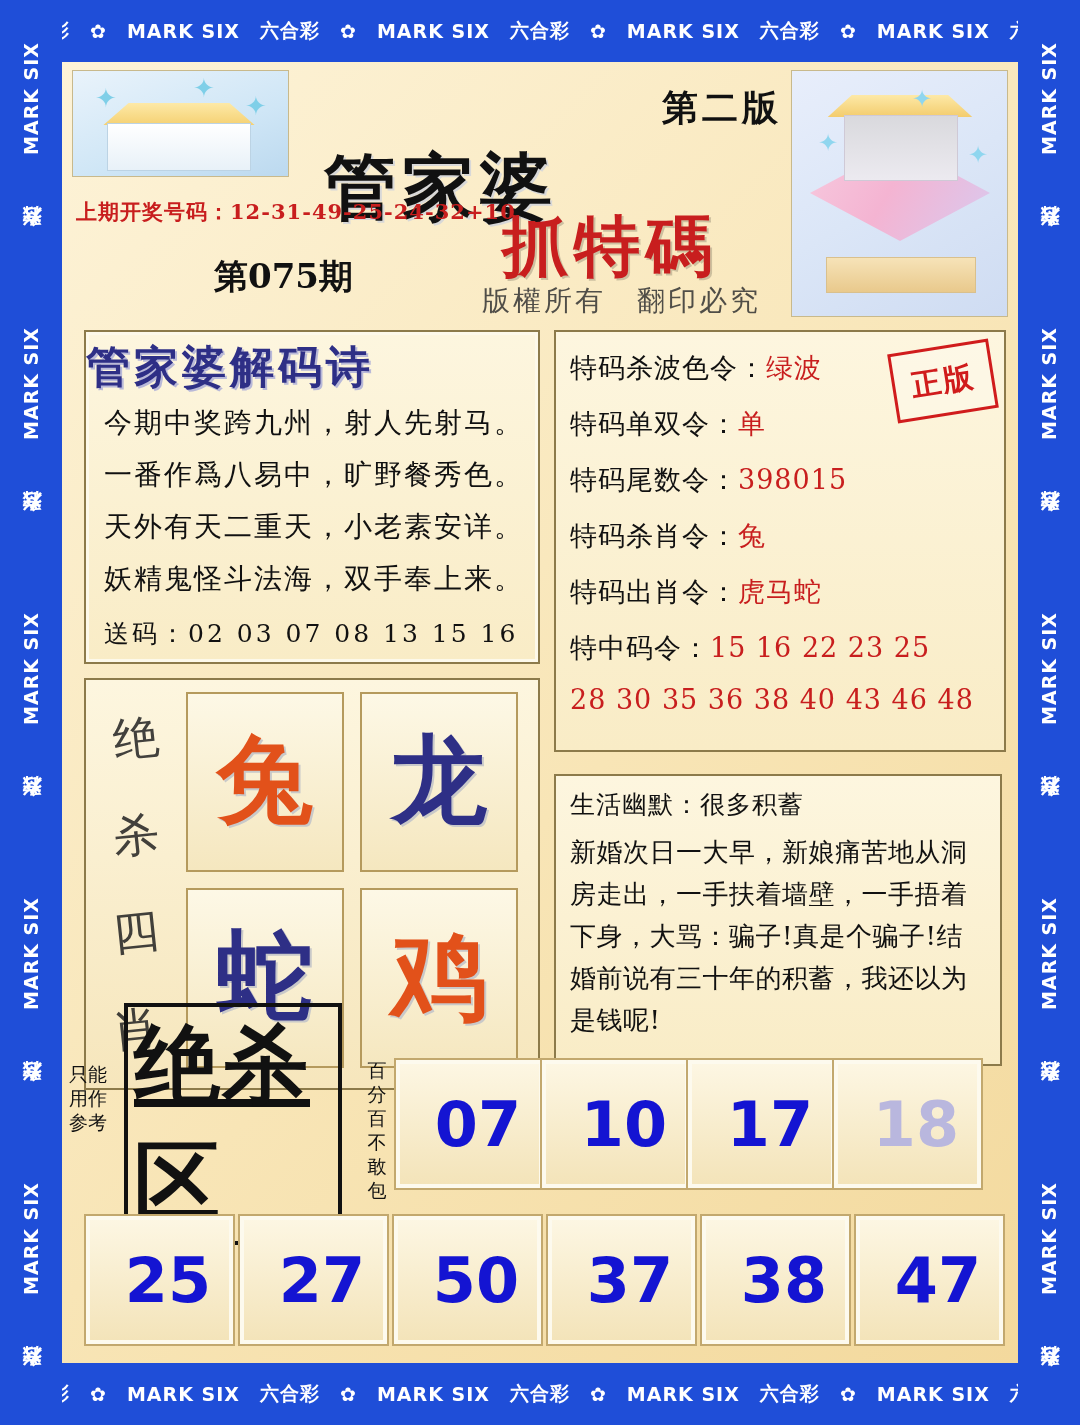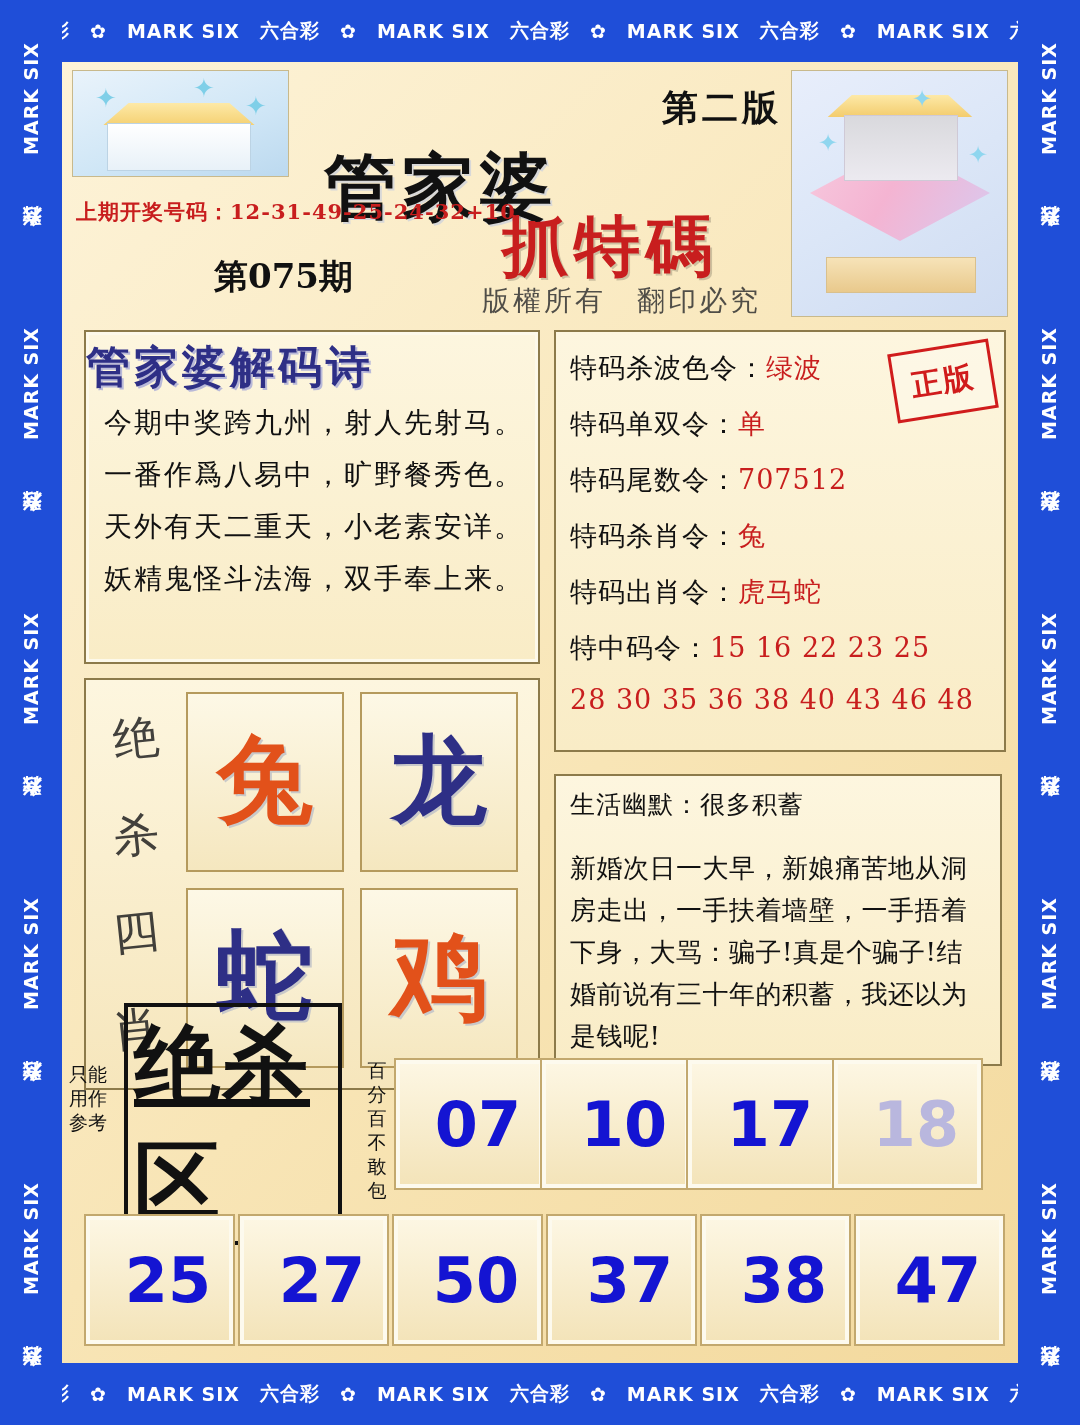--- a/index.html
+++ b/index.html
@@ -229,21 +229,21 @@
   
   .humor-box{
     position:absolute;left:492px;top:712px;width:448px;height:292px;
     border:2px solid #8c7a4a;
     background:linear-gradient(#fdf6df,#f9ecc6);
     padding:12px 14px;
     box-sizing:border-box;
   }
   .humor-title{
     font-family:"DejaVu Serif","Liberation Serif",serif;
-    font-size:25px;color:#111;letter-spacing:1px;margin-bottom:26px;
+    font-size:25px;color:#111;letter-spacing:1px;margin-bottom:10px;
   }
   .humor-text{
     font-family:"DejaVu Serif","Liberation Serif",serif;
     font-size:26px;color:#111;line-height:42px;letter-spacing:.5px;
   }
 
   
   .zone-label{
     position:absolute;left:6px;top:1000px;width:40px;
     font-family:"DejaVu Serif","Liberation Serif",serif;
@@ -389,32 +389,35 @@
       <span>上期开奖号码：</span><span>12-31-49-25-24-32+10</span>
     </div>
     <div class="issue">第075期</div>
 
     <div class="poem-box">
       <div class="poem-title">管家婆解码诗</div>
       <div class="poem-line pl0">今期中奖跨九州，射人先射马。</div>
       <div class="poem-line pl1">一番作爲八易中，旷野餐秀色。</div>
       <div class="poem-line pl2">天外有天二重天，小老素安详。</div>
       <div class="poem-line pl3">妖精鬼怪斗法海，双手奉上来。</div>
+      <div class="send-code">
+        <span>送码：</span><span>02  03  07  08  13  15  16</span>
+      </div>
     </div>
 
     <div class="info-box">
       <div class="stamp">正版</div>
       <div class="info-row ir0">
         <span>特码杀波色令：</span><span class="val">绿波</span>
       </div>
       <div class="info-row ir1">
         <span>特码单双令：</span><span class="val">单</span>
       </div>
       <div class="info-row ir2">
-        <span>特码尾数令：</span><span class="val">707512</span>
+        <span>特码尾数令：</span><span class="val">398015</span>
       </div>
       <div class="info-row ir4">
         <span>特码出肖令：</span><span class="val">虎马蛇</span>
       </div>
       <div class="info-row ir3">
         <span>特码杀肖令：</span><span class="val">兔</span>
       </div>
       <div class="info-row ir5">
         <span>特中码令：</span><span class="val">15  16  22  23  25</span>
       </div>

